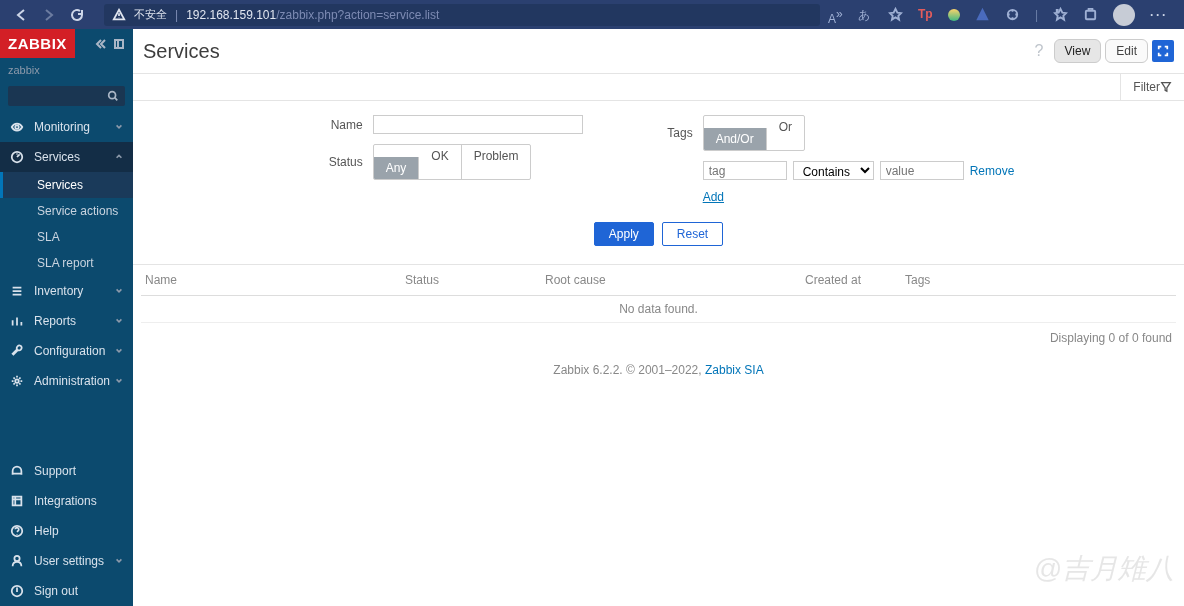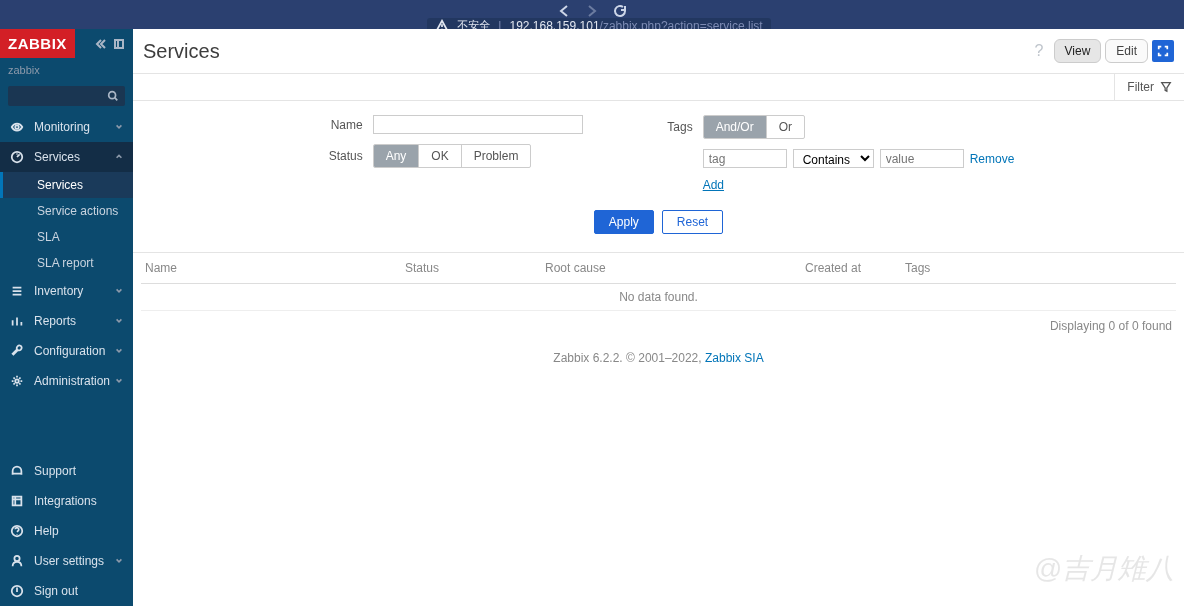--- a/index.html
+++ b/index.html
@@ -1,17 +1,17 @@
 <!DOCTYPE html>
 <html><head>
 <meta charset="utf-8">
 <style>
 * { box-sizing: border-box; margin: 0; padding: 0; font-family: Arial, Helvetica, sans-serif; font-size: 12px; }
 body { width: 1184px; height: 606px; overflow: hidden; background: #fff; }
-.browser-bar { height: 29px; background: #2b4070; display: flex; align-items: center; padding: 4px 8px; color: #cdd6e8; flex-direction: column; }
+.browser-bar { height: 29px; background: #2b4070; display: flex; align-items: center; padding: 4px 8px; color: #cdd6e8; }
 .browser-bar .nav-arrows { display: flex; gap: 14px; padding: 0 6px; }
 .browser-bar svg { width: 14px; height: 14px; fill: none; stroke: #cdd6e8; stroke-width: 2; }
 .addr-wrap { flex: 1; display: flex; align-items: center; margin-left: 14px; background: #223760; height: 22px; border-radius: 3px; padding: 0 8px; gap: 8px; color: #e1e6f0; }
 .addr-wrap .insecure { font-size: 11px; }
 .addr-url { color: #e1e6f0; font-size: 12px; }
 .addr-url .gray { color: #7d8bb3; }
 .bar-icons { display: flex; gap: 15px; align-items: center; padding: 0 8px; }
 .bar-icons .ic { width: 15px; height: 15px; }
 .circle-avatar { width: 22px; height: 22px; border-radius: 50%; background: #c7ccd6; }
 .dots { letter-spacing: 2px; font-weight: bold; color: #cdd6e8; }
@@ -39,33 +39,33 @@
 .page-head { display: flex; align-items: center; padding: 10px 10px 10px 10px; }
 .page-title { font-size: 20px; color: #3d3d3d; }
 .head-right { margin-left: auto; display: flex; gap: 4px; align-items: center; }
 .help-q { color: #bfc5cc; font-size: 16px; margin-right: 6px; }
 .btn { border: 1px solid #ccc; background: #fafafa; color: #444; padding: 4px 10px; border-radius: 6px; cursor: pointer; }
 .btn.sel { background: #e6e6e6; color: #222; }
 .fullscreen-btn { width: 22px; height: 22px; background: #1f65d6; border-radius: 2px; display: flex; align-items: center; justify-content: center; }
 .fullscreen-btn svg { width: 12px; height: 12px; stroke: #fff; fill: none; stroke-width: 2; }
 
 .filter-tab { display: flex; justify-content: flex-end; border-bottom: 1px solid #e4e4e4; border-top: 1px solid #e4e4e4; background: #fff; }
-.filter-toggle { padding: 6px 12px; border-left: 1px solid #e4e4e4; color: #555; display: flex; align-items: center; gap: 6px; cursor: pointer; background: #fff; }
+.filter-toggle { padding: 6px 12px; border-left: 1px solid #e4e4e4; color: #555; display: flex; align-items: center; cursor: pointer; background: #fff; }
 .filter-toggle svg { width: 12px; height: 12px; stroke: #555; fill: none; stroke-width: 1.5; }
 
 .filter-body { background: #fff; padding: 14px 20px 18px; border-bottom: 1px solid #e4e4e4; }
 .filter-grid { display: flex; gap: 80px; justify-content: center; }
 .fcol { display: flex; flex-direction: column; gap: 10px; }
 .frow { display: flex; align-items: center; gap: 10px; }
 .flabel { width: 60px; text-align: right; color: #555; }
 input.text { border: 1px solid #ccc; padding: 3px 5px; width: 210px; height: 19px; }
 .radio-group { display: flex; border: 1px solid #ccc; border-radius: 2px; overflow: hidden; }
 .radio-group .opt { padding: 4px 12px; color: #555; border-right: 1px solid #ccc; cursor: pointer; }
 .radio-group .opt:last-child { border-right: none; }
-.radio-group .opt.sel { background: #9aa3ab; color: #fff; }
+.radio-group .opt.sel { background: #9aa3ab; color: #fff; margin-top: 12px; }
 .tag-row { display: flex; gap: 6px; align-items: center; }
 .tag-row input.text { width: 84px; }
 .tag-row select { border: 1px solid #ccc; padding: 2px 5px; width: 81px; height: 19px; background: #fff; text-decoration: underline; }
 .link { color: #0275b8; cursor: pointer; }
 .link.u { text-decoration: underline; }
 .filter-actions { display: flex; gap: 8px; justify-content: center; margin-top: 18px; }
 .btn-primary { background: #1f65d6; border: 1px solid #1f65d6; color: #fff; padding: 4px 14px; border-radius: 2px; cursor: pointer; }
 .btn-outline { background: #fff; border: 1px solid #1f65d6; color: #1f65d6; padding: 4px 14px; border-radius: 2px; cursor: pointer; }
 
 .table-area { padding: 0 8px; }

